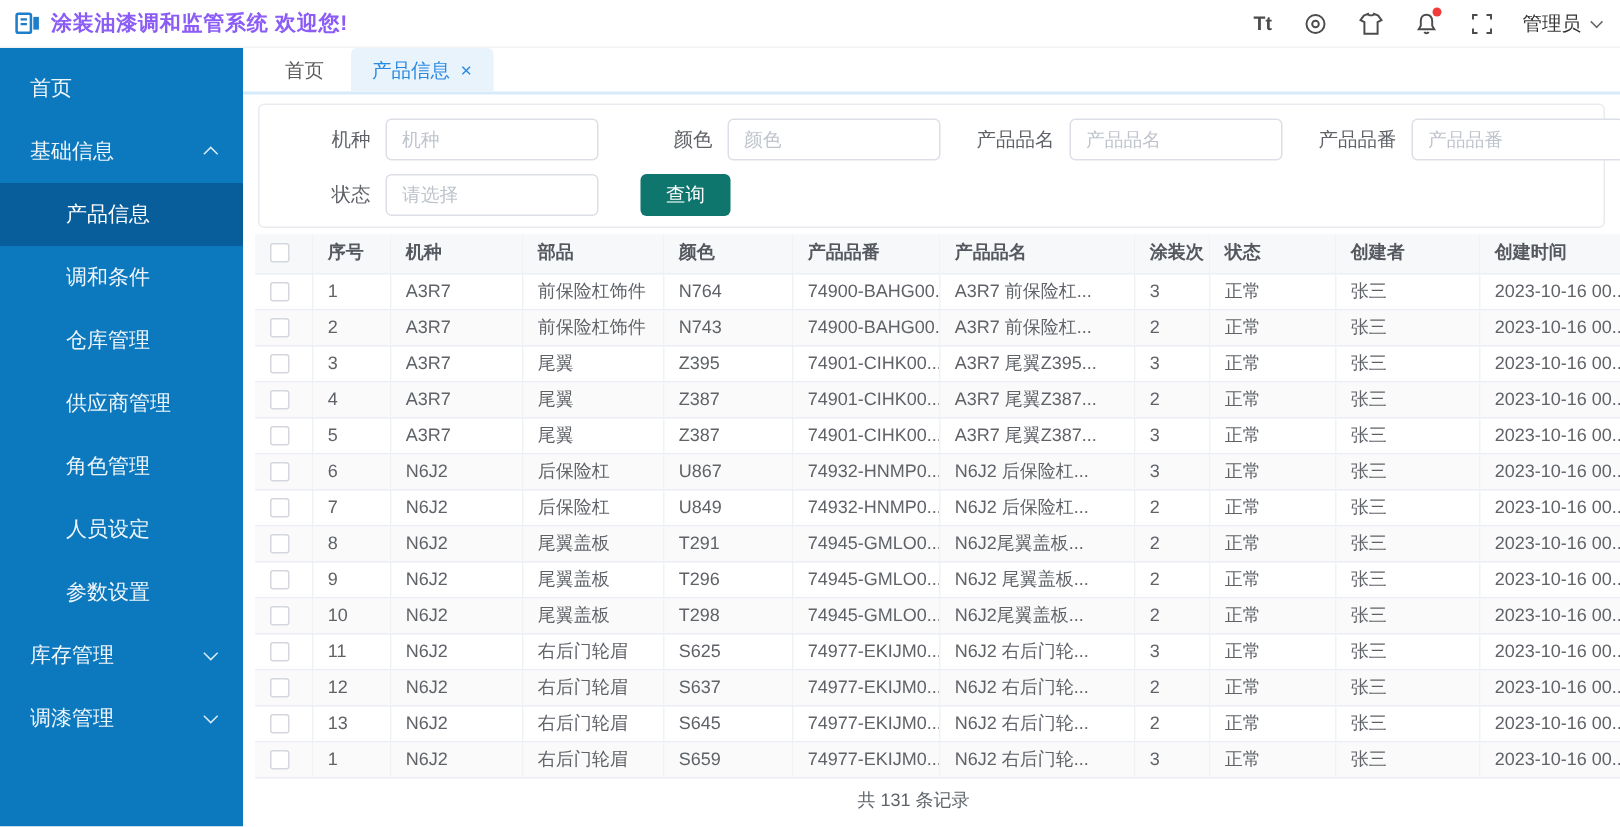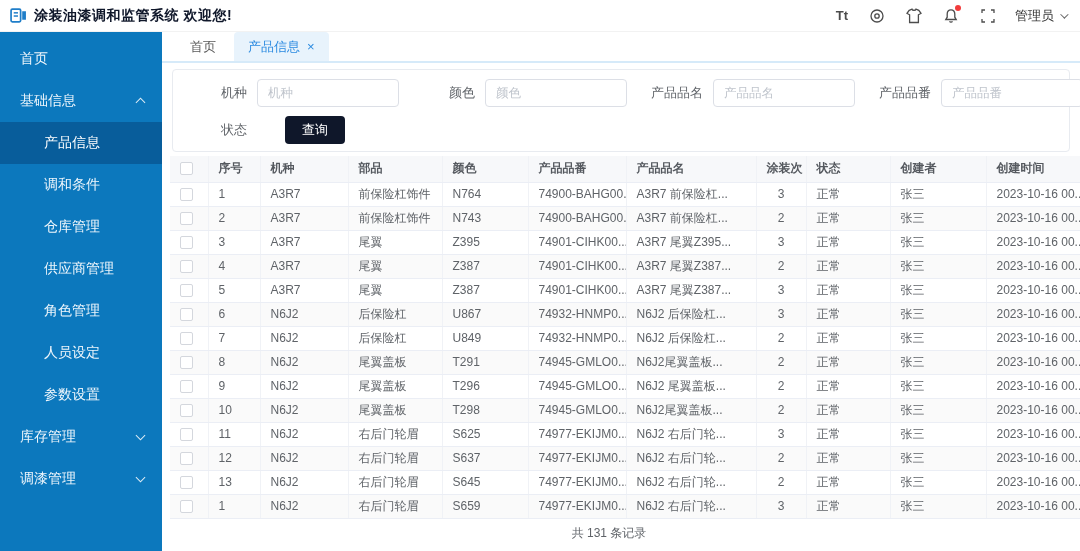--- a/index.html
+++ b/index.html
@@ -4,21 +4,21 @@
 <style>
   * { margin:0; padding:0; box-sizing:border-box; }
   html,body { width:1080px; height:551px; overflow:hidden; background:#fff;
     font-family:"Liberation Sans","DejaVu Sans",sans-serif; }
 
   
   .app-header { height:32px; display:flex; align-items:center; justify-content:space-between;
     padding:0 14px 0 10px; background:#fff; border-bottom:1px solid #f2f2f2; }
   .hdr-left { display:flex; align-items:center; gap:7px; }
   .logo { width:17px; height:17px; flex:0 0 auto; }
-  .app-title { font-size:14px; font-weight:bold; color:#0f172a; letter-spacing:.5px; }
+  .app-title { font-size:14px; font-weight:bold; color:#8b5cf6; letter-spacing:.5px; }
   .hdr-right { display:flex; align-items:center; gap:19px; color:#4c4c4c; }
   .hicon { position:relative; width:18px; height:18px; display:flex; align-items:center; justify-content:flex-end; cursor:pointer; }
   .hicon svg { width:16px; height:16px; stroke:#4c4c4c; fill:none; stroke-width:1.3; }
   .tt { font-size:13px; font-weight:bold; color:#4c4c4c; }
   .badge-dot { position:absolute; top:-2px; right:-2px; width:6px; height:6px; border-radius:50%; background:#f23c3c; }
   .user { display:flex; align-items:center; gap:6px; font-size:13px; color:#333; cursor:pointer; }
   .chev { display:inline-block; width:6px; height:6px; border-right:1.4px solid #666; border-bottom:1.4px solid #666; transform:rotate(45deg) translateY(-2px); }
 
   
   .main { display:flex; height:519px; }
@@ -47,33 +47,33 @@
   .form-card { margin:6px 10px 0 10px; border:1px solid #e8ebf0; border-radius:4px;
     padding:9px 10px 7px 10px; }
   .form-row { display:flex; align-items:center; gap:12px; }
   .form-row + .form-row { margin-top:9px; }
   .fgroup { display:flex; align-items:center; }
   .fgroup label { width:64px; text-align:right; margin-right:10px; font-size:13px; color:#5f6368; }
   .fgroup input { width:142px; height:28px; border:1px solid #dcdfe6; border-radius:4px;
     padding:0 10px; font-size:12.5px; color:#333; outline:none;
     font-family:"Liberation Sans","DejaVu Sans",sans-serif; }
   .fgroup input::placeholder { color:#bfc4cc; }
-  .btn-primary { margin-left:16px; height:28px; padding:0 17px; background:#0f172a; color:#fff;
+  .btn-primary { margin-left:16px; height:28px; padding:0 17px; background:#0f766e; color:#fff;
     border:none; border-radius:4px; font-size:13px; cursor:pointer;
     font-family:"Liberation Sans","DejaVu Sans",sans-serif; }
 
   
   .table-wrap { margin:4px 0 0 8px; }
   table { border-collapse:collapse; table-layout:fixed; width:910px; }
   th, td { font-size:12px; color:#5f6368; text-align:left; padding:0 10px; overflow:hidden;
     white-space:nowrap; border-bottom:1px solid #ebeef5; border-right:1px solid #f0f2f6; }
   th { height:26px; background:#f7f8fa; font-weight:bold; color:#55595f; }
   td { height:24px; }
   tr.stripe td { background:#fafafa; }
-  td.num, th.num { text-align:center; }
+  td.num, th.num { text-align:left; }
   .cb { appearance:none; -webkit-appearance:none; width:13px; height:13px; border:1px solid #d4d7dd;
     border-radius:2px; background:#fff; cursor:pointer; display:block; }
 
   
   .pager { display:flex; align-items:center; justify-content:flex-end; gap:20px;
     padding:6px 14px 0 0; font-size:12px; color:#5f6368;flex-direction:column; }
   .pg-total { margin-right:10px; }
   .pg-size { display:flex; align-items:center; gap:6px; margin-right:12px; cursor:pointer; }
   .pg-caret { width:5px; height:5px; border-right:1.3px solid #99a; border-bottom:1.3px solid #99a;
     transform:rotate(45deg) translateY(-1px); }
@@ -177,20 +177,21 @@
           <input placeholder="产品品名" style="">
         </div>
         <div class="fgroup">
           <label>产品品番</label>
           <input placeholder="产品品番" style="">
         </div>
       </div>
       <div class="form-row">
         <div class="fgroup">
           <label>状态</label>
+          <input readonly="" placeholder="请选择" style="">
         </div>
         <button class="btn-primary">查询</button>
       </div>
     </div>
 
     <div class="table-wrap">
       <table>
         <colgroup id="cols">
             <col style="width: 38px;">
             <col style="width: 52px;">

